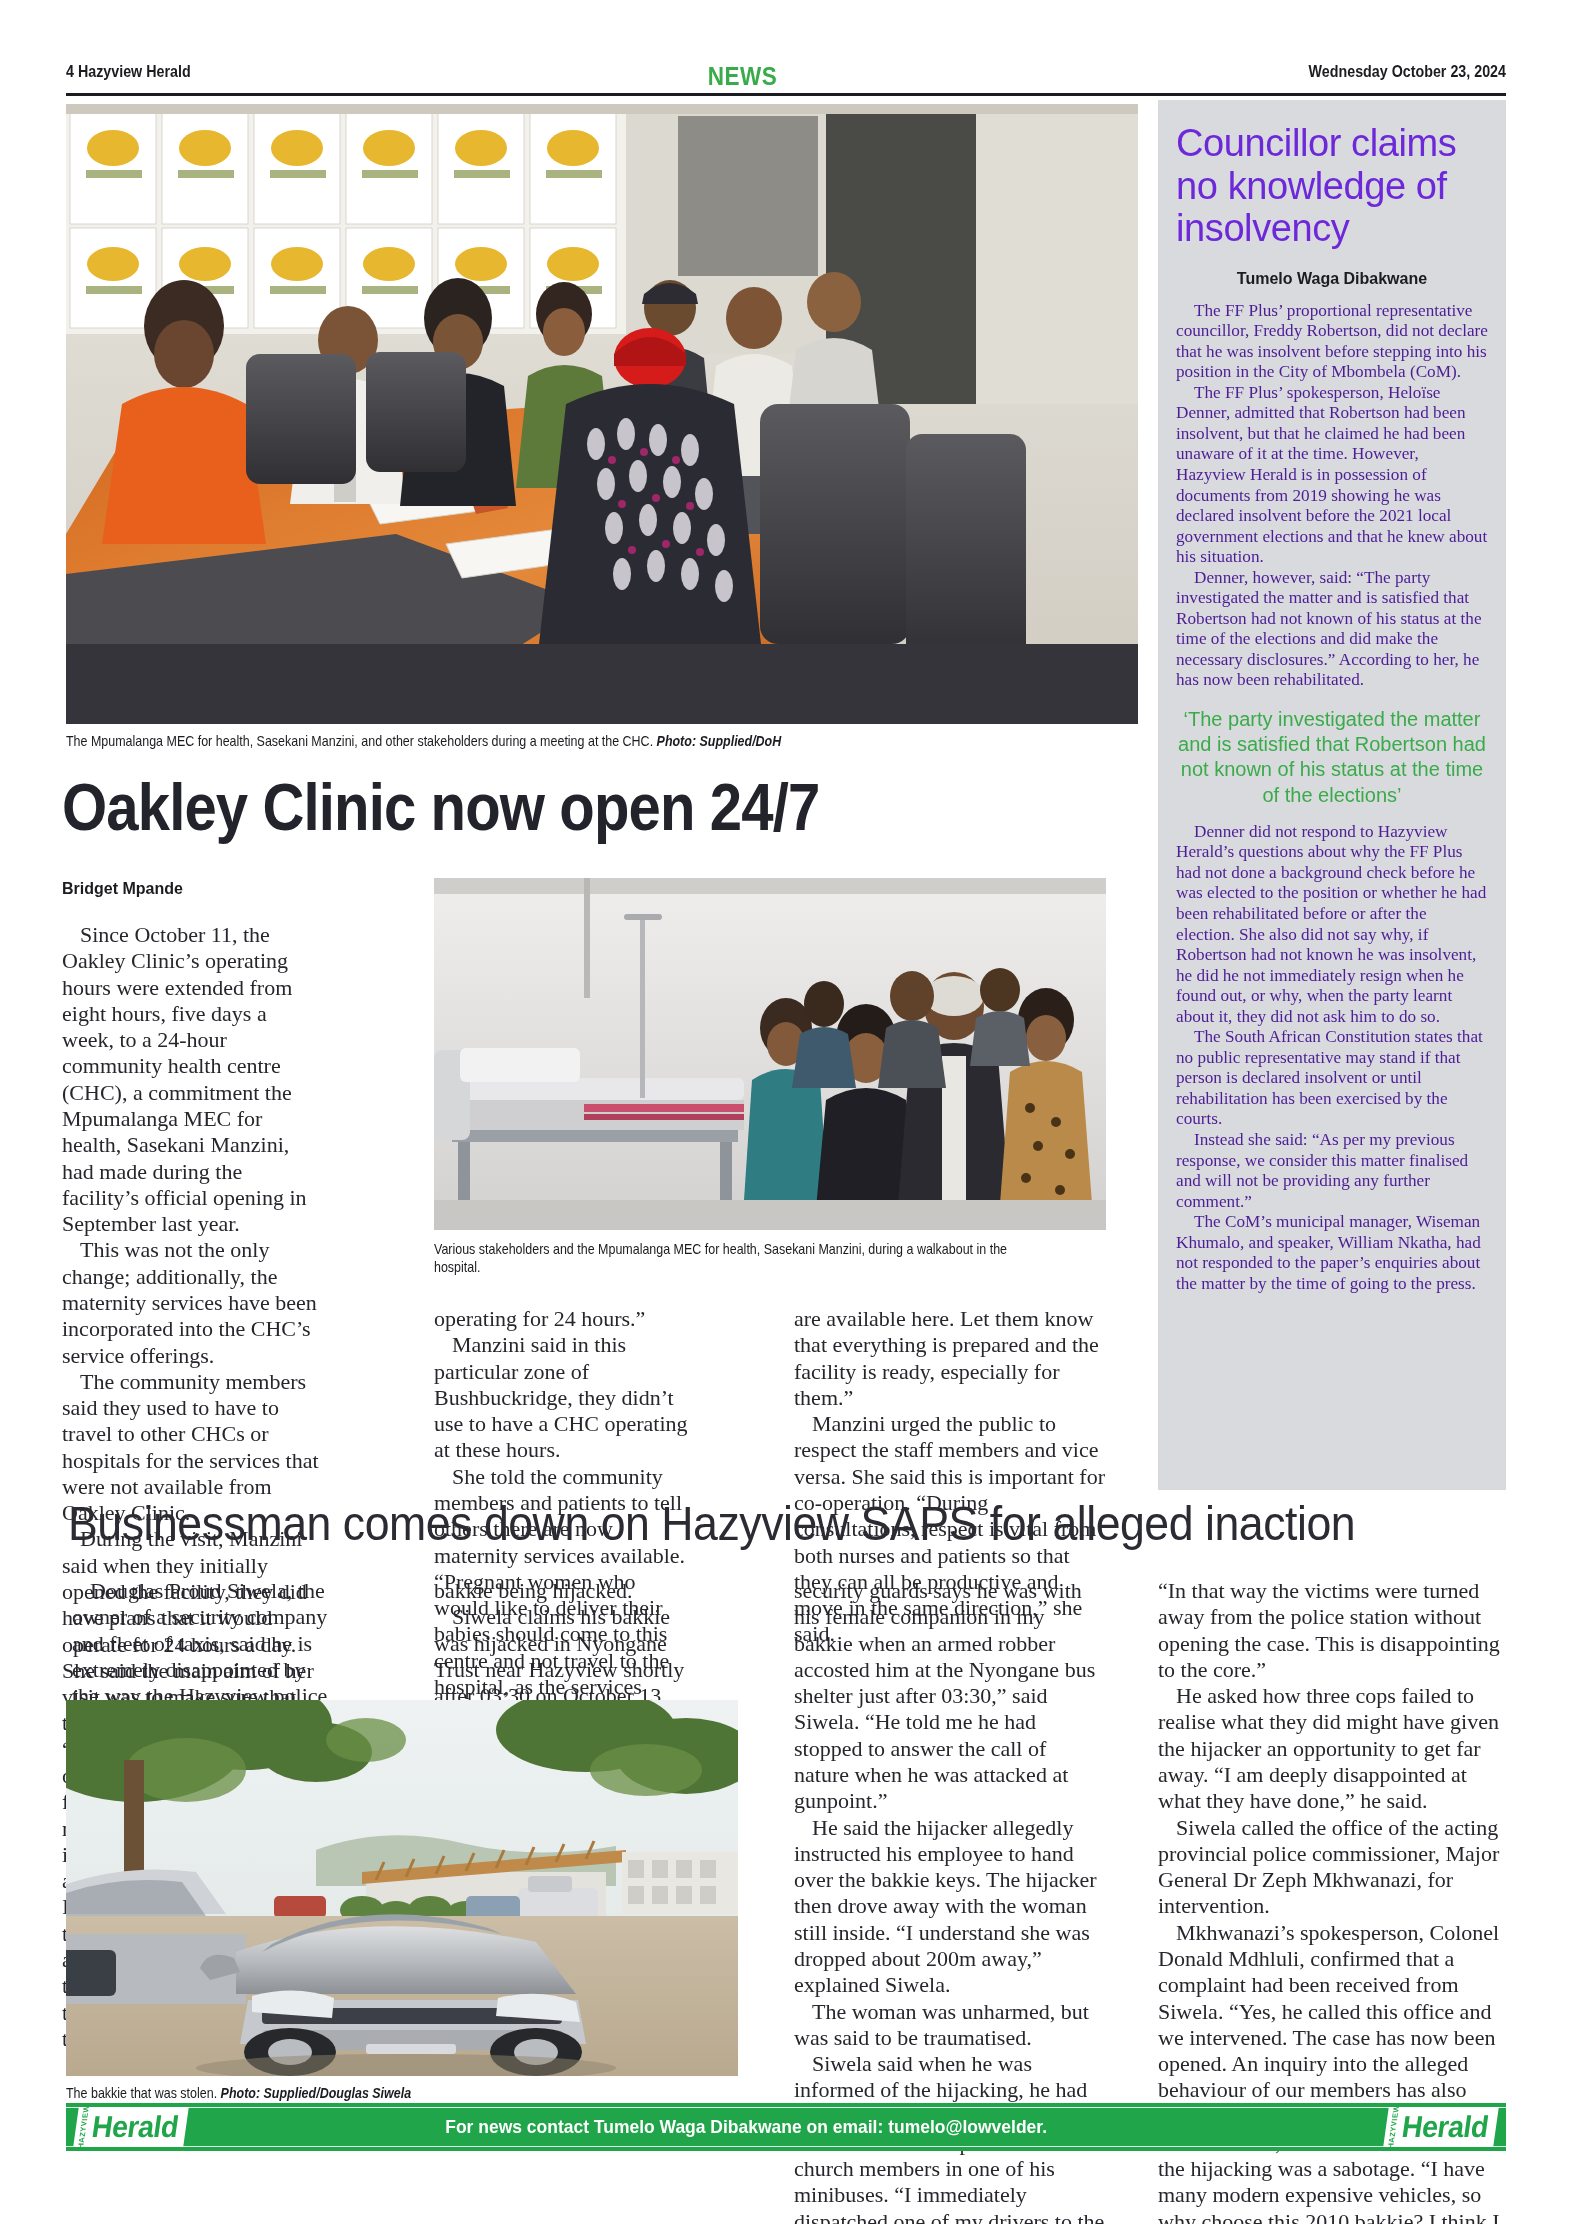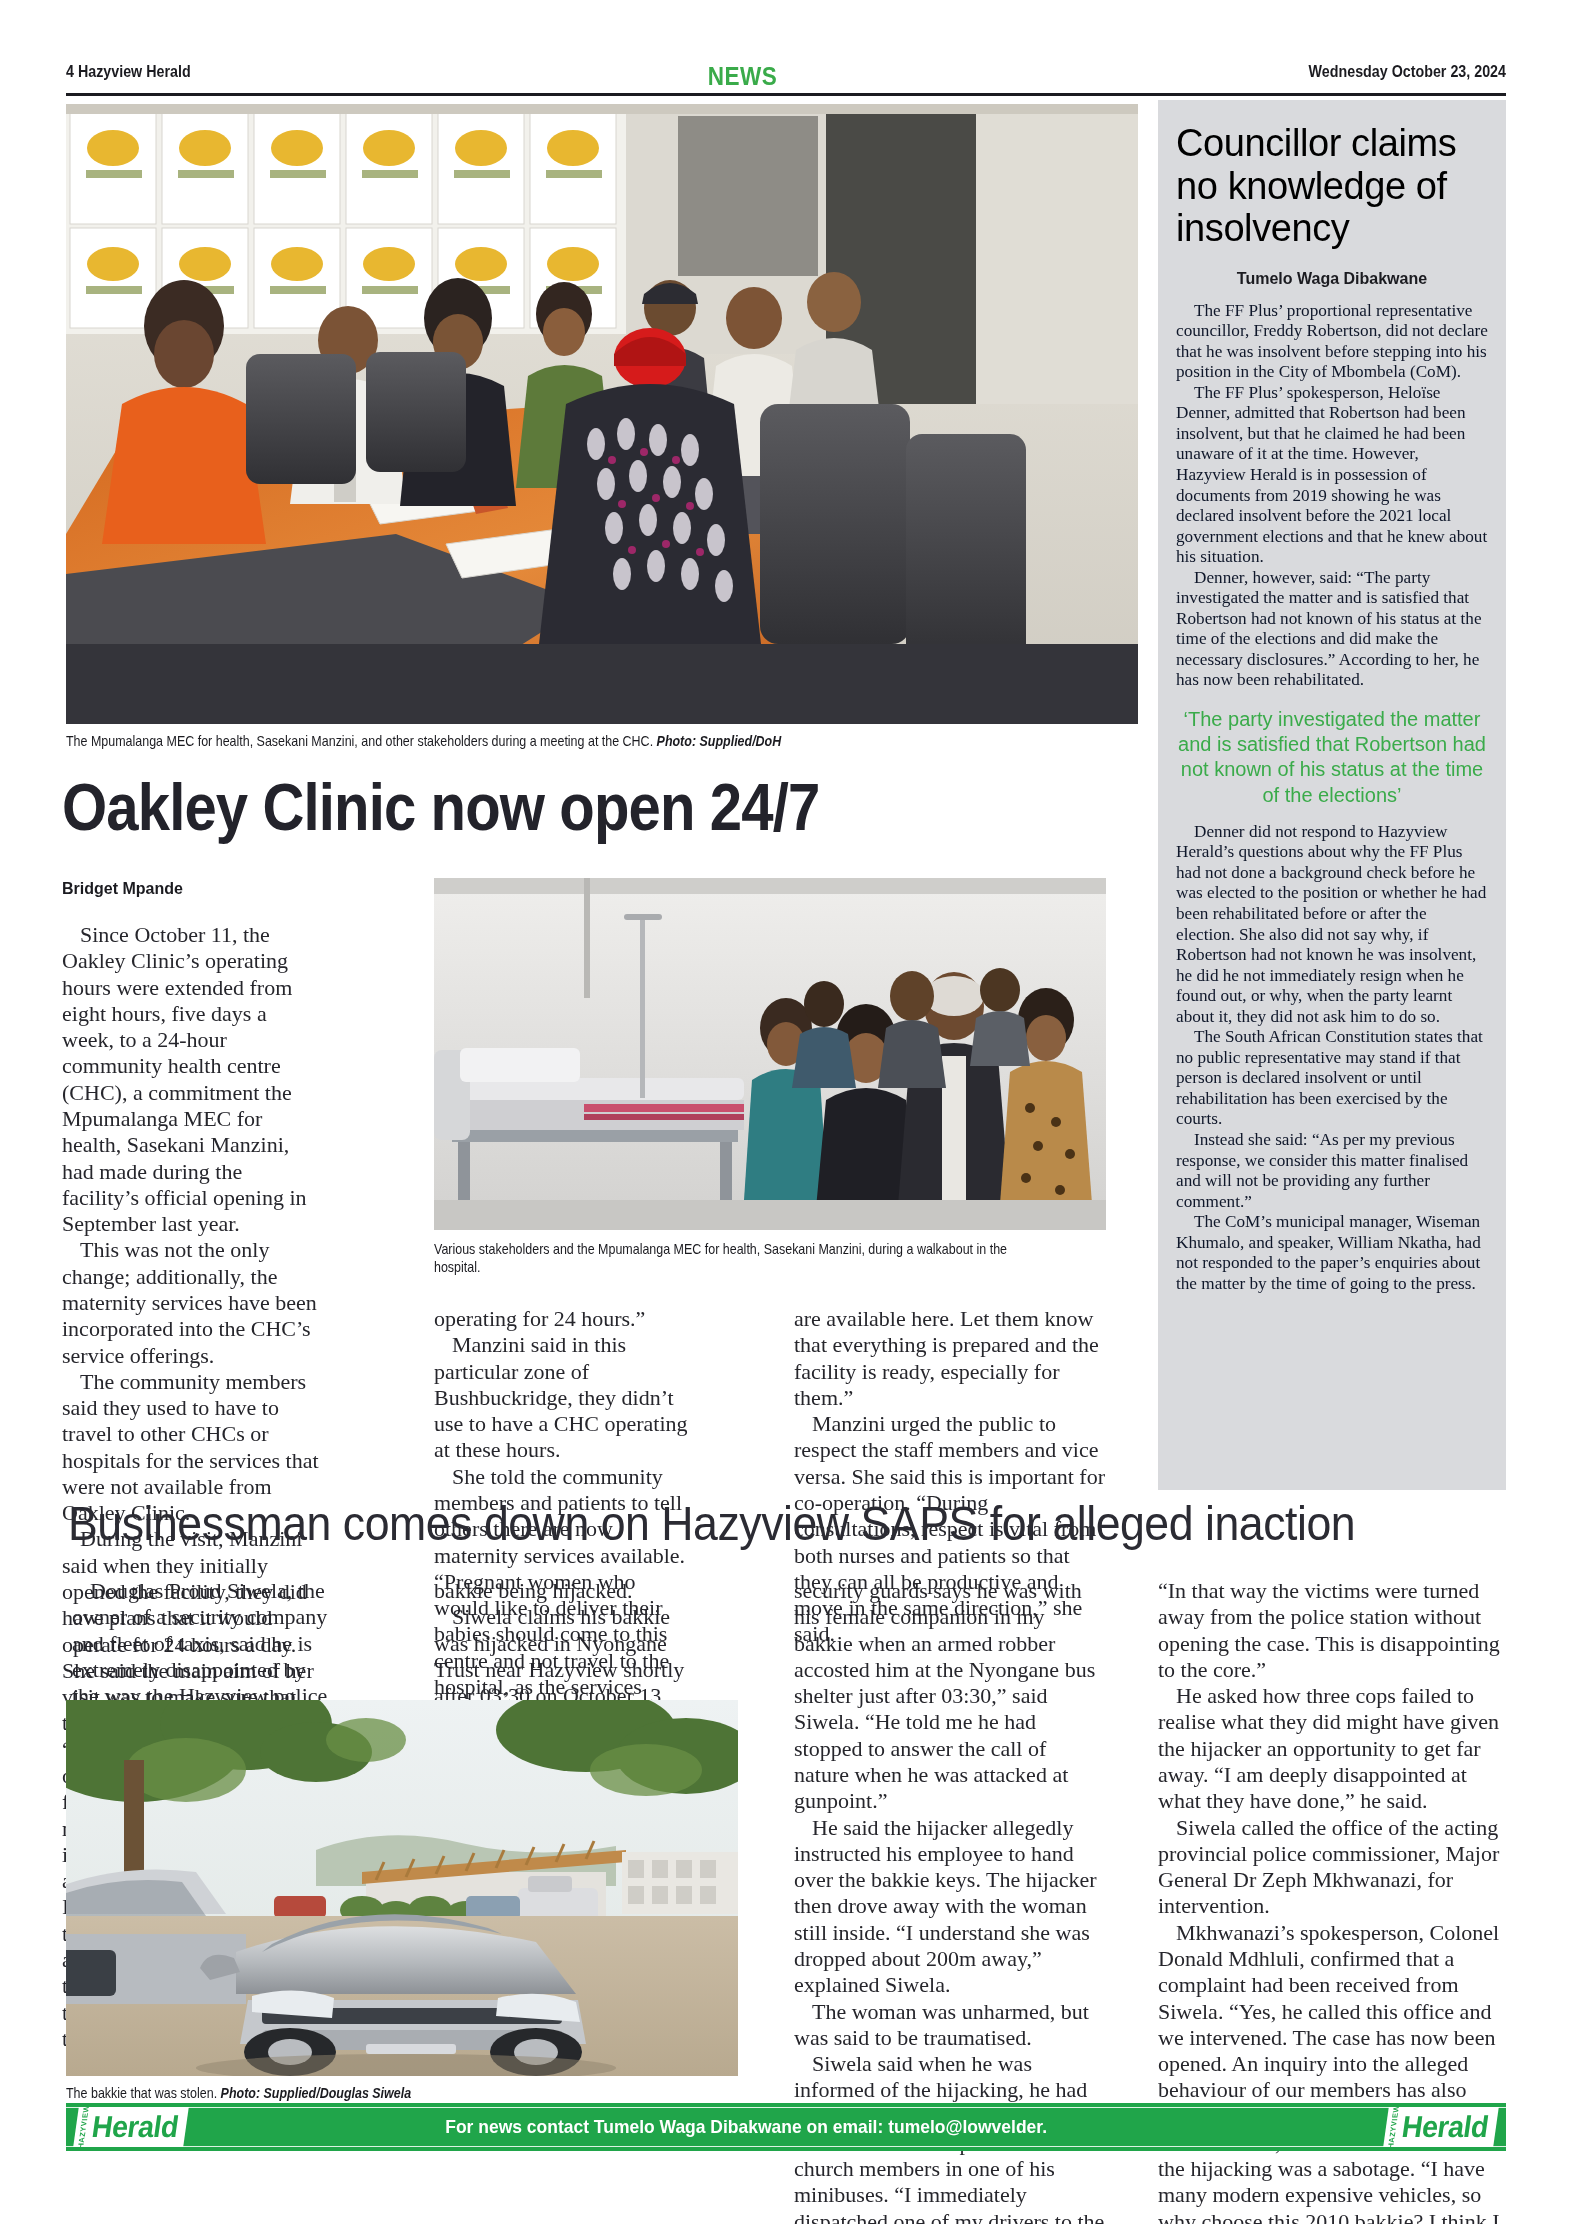--- a/index.html
+++ b/index.html
@@ -116,36 +116,36 @@
     width: 348px;
     height: 1390px;
     background: #d9dadd;
     padding: 22px 18px 10px 18px;
   }
   .sidebar-headline {
     font-family: "Liberation Sans", sans-serif;
     font-weight: normal;
     font-size: 38px;
     line-height: 1.12;
-    color: #000000;
+    color: #6d28d9;
     letter-spacing: -0.4px;
   }
   .sidebar-byline {
     font-family: "Liberation Sans", sans-serif;
     font-weight: bold;
     font-size: 16px;
     color: #1b1b20;
     text-align: center;
     margin-top: 20px;
   }
   .sidebar-body {
     font-family: "Liberation Serif", serif;
     font-size: 17.2px;
     line-height: 1.195;
-    color: #0f172a;
+    color: #4c1d95;
     margin-top: 13px;
   }
   .sidebar-body p { margin: 0; text-indent: 18px; }
   .pullquote {
     font-family: "Liberation Sans", sans-serif;
     font-size: 20px;
     line-height: 1.26;
     color: #3aab4a;
     text-align: center;
     margin: 16px 2px 14px 2px;

